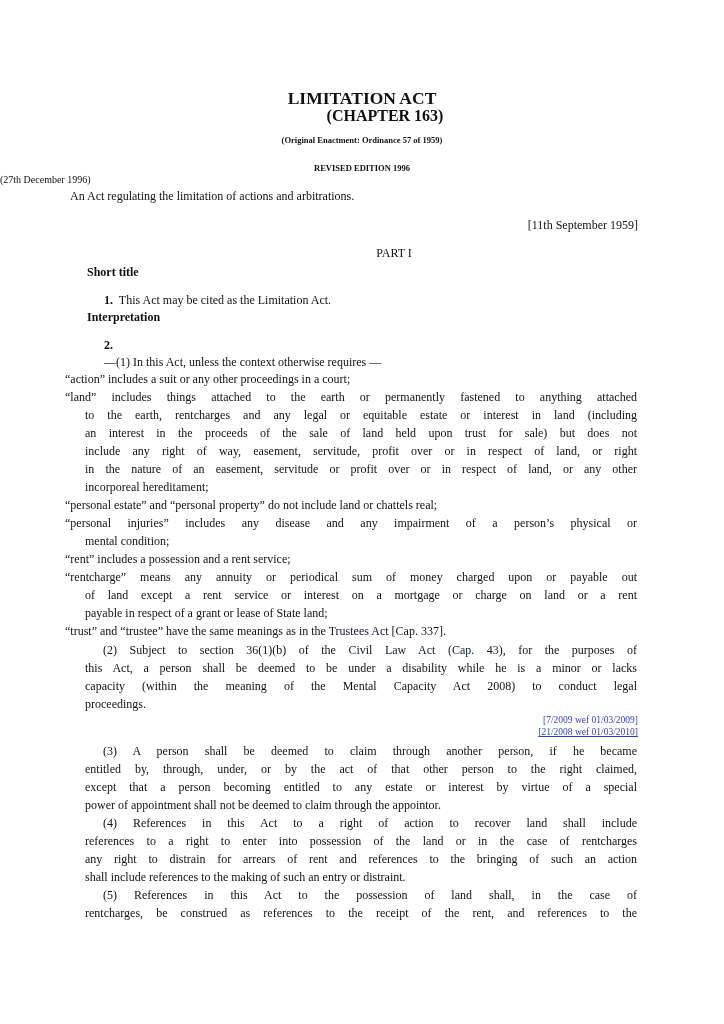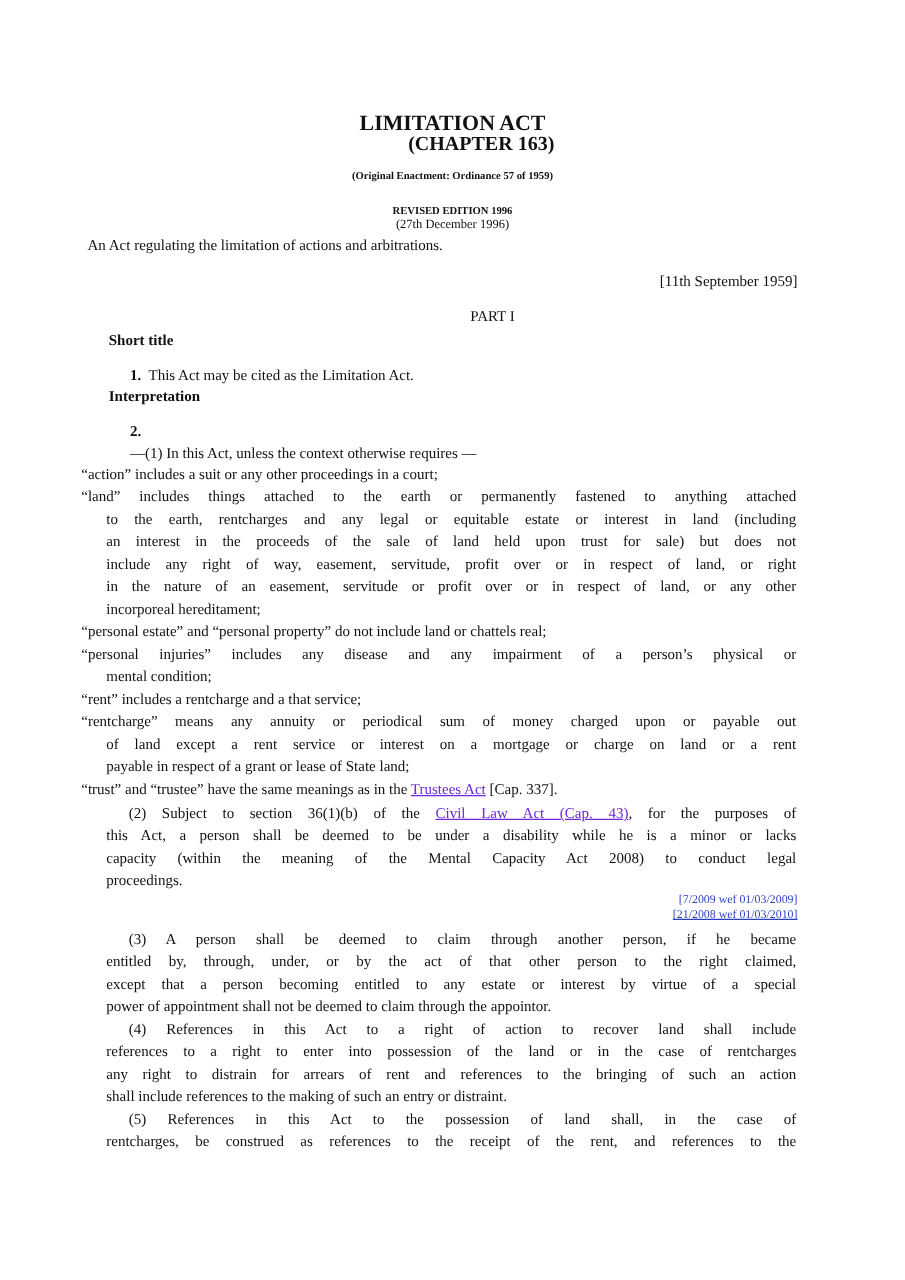--- a/index.html
+++ b/index.html
@@ -4,24 +4,24 @@
 <style>
   html, body { margin: 0; padding: 0; background: #ffffff; }
   body { width: 724px; height: 1024px; position: relative; overflow: hidden;
          font-family: "Liberation Serif", "DejaVu Serif", serif; color: #111; }
   .page { position: absolute; left: 0; top: 0; width: 724px; height: 1024px; }
   .abs { position: absolute; white-space: nowrap; }
   .title { left: 0; width: 724px; text-align: center; top: 88px; font-size: 17.5px; font-weight: bold; }
   .chapter { left: 0; width: 724px; text-align: center; top: 107px; font-size: 16px; font-weight: bold; padding-left: 23px; }
   .orig { left: 0; width: 724px; text-align: center; top: 135px; font-size: 8.5px; font-weight: bold; }
   .rev { left: 0; width: 724px; text-align: center; top: 163px; font-size: 8.5px; font-weight: bold; }
-  .revdate { left: 0; width: 724px; text-align: center; top: 174px; font-size: 10px; }
+  .revdate { left: 0; width: 724px; text-align: left; top: 174px; font-size: 10px; }
   .lt { font-size: 12px; line-height: 18px; }
   .just { text-align: justify; text-align-last: justify; white-space: normal; }
-  .link { color: #6d28d9; text-decoration: underline; }
+  .link { color: #0f172a; }
   .amend { font-size: 9.5px; color: #2b3fbf; right: 86px; text-align: right; }
   .amend.u { text-decoration: underline; }
   .b { font-weight: bold; }
 </style>
 </head>
 <body>
 
 <div class="page">
 
   <div class="abs title">LIMITATION ACT</div>
@@ -48,21 +48,21 @@
   <div class="abs lt just" style="left:65px; width:572px; top:388px;">“land” includes things attached to the earth or permanently fastened to anything attached</div>
   <div class="abs lt just" style="left:85px; width:552px; top:406px;">to the earth, rentcharges and any legal or equitable estate or interest in land (including</div>
   <div class="abs lt just" style="left:85px; width:552px; top:424px;">an interest in the proceeds of the sale of land held upon trust for sale) but does not</div>
   <div class="abs lt just" style="left:85px; width:552px; top:442px;">include any right of way, easement, servitude, profit over or in respect of land, or right</div>
   <div class="abs lt just" style="left:85px; width:552px; top:460px;">in the nature of an easement, servitude or profit over or in respect of land, or any other</div>
   <div class="abs lt" style="left:85px; top:478px;">incorporeal hereditament;</div>
 
   <div class="abs lt" style="left:65px; top:496px;">“personal estate” and “personal property” do not include land or chattels real;</div>
   <div class="abs lt just" style="left:65px; width:572px; top:514px;">“personal injuries” includes any disease and any impairment of a person’s physical or</div>
   <div class="abs lt" style="left:85px; top:532px;">mental condition;</div>
-  <div class="abs lt" style="left:65px; top:550px;">“rent” includes a rentcharge and a that service;</div>
+  <div class="abs lt" style="left:65px; top:550px;">“rent” includes a possession and a rent service;</div>
   <div class="abs lt just" style="left:65px; width:572px; top:568px;">“rentcharge” means any annuity or periodical sum of money charged upon or payable out</div>
   <div class="abs lt just" style="left:85px; width:552px; top:586px;">of land except a rent service or interest on a mortgage or charge on land or a rent</div>
   <div class="abs lt" style="left:85px; top:604px;">payable in respect of a grant or lease of State land;</div>
   <div class="abs lt" style="left:65px; top:622px;">
     <span>“trust” and “trustee” have the same meanings as in the </span><span class="link">Trustees Act</span><span> [Cap. 337].</span>
   </div>
 
   <div class="abs lt just" style="left:85px; width:552px; top:641px;">
     <span style="padding-left:18px;">(2)  Subject to section 36(1)(b) of the </span><span class="link">Civil Law Act (Cap. 43)</span><span>, for the purposes of</span>
   </div>

